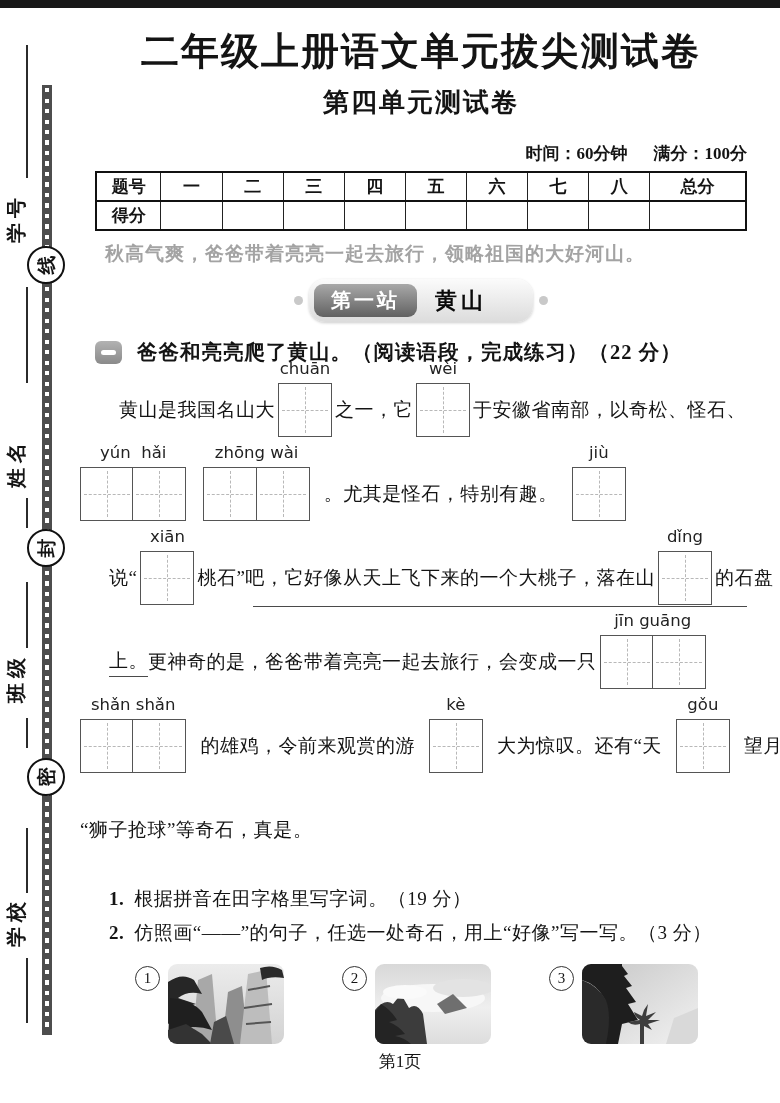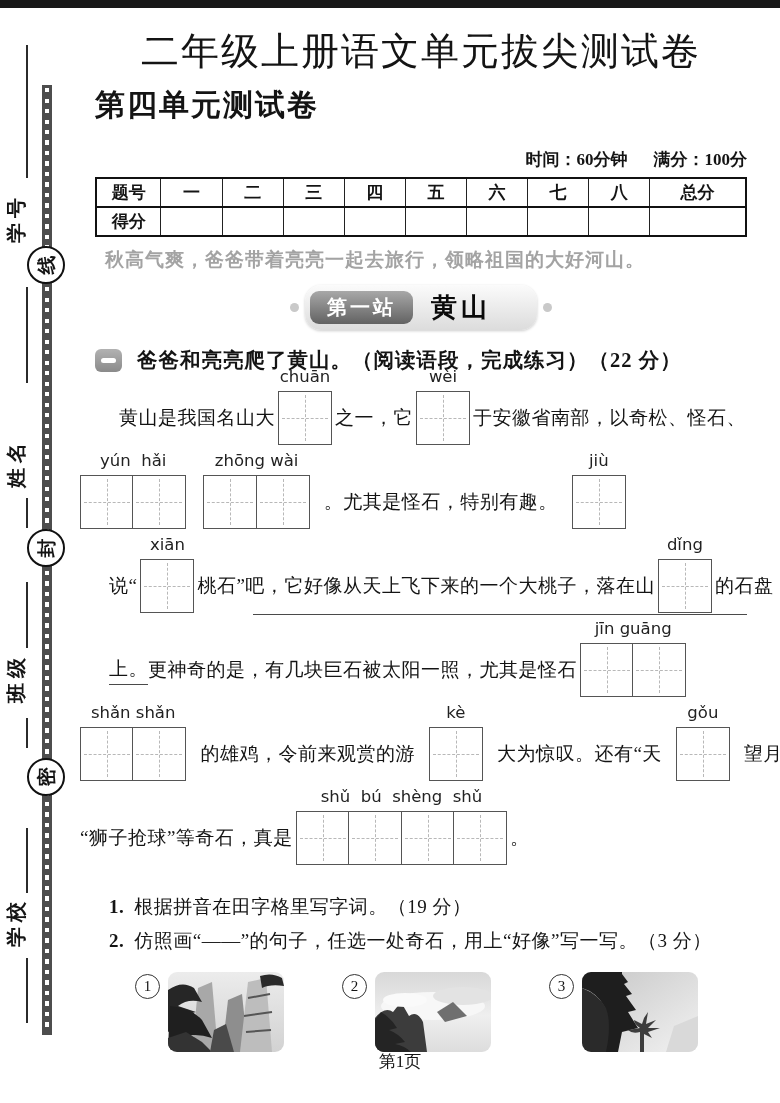--- a/index.html
+++ b/index.html
@@ -19,41 +19,41 @@
       transform:rotate(-90deg);font-size:20px;font-weight:bold;letter-spacing:5px;}
   .vl-1{top:204px;} .vl-2{top:449px;} .vl-3{top:664px;} .vl-4{top:908px;}
   .sealc{position:absolute;left:27px;width:34px;height:34px;border:2.5px solid #111;border-radius:50%;
       background:#fff;display:flex;align-items:center;justify-content:center;font-weight:bold;
       font-size:19px;z-index:2;}
   .sealc span{transform:rotate(-90deg);display:block;}
   .sc-1{top:246px;} .sc-2{top:529px;} .sc-3{top:758px;}
 
   
   .content{position:absolute;left:95px;top:16px;width:652px;}
-  .title{font-size:38px;font-weight:normal;text-align:center;letter-spacing:2px;margin:10px 0 0;}
-  .subtitle{font-size:30px;font-weight:bold;letter-spacing:2px;margin:8px 0 0;}
+  .title{font-size:38px;font-weight:bold;text-align:center;letter-spacing:2px;margin:10px 0 0;}
+  .subtitle{font-size:26px;font-weight:bold;text-align:center;letter-spacing:2px;margin:8px 0 0;}
   .meta{margin-top:22px;text-align:right;font-weight:bold;font-size:17px;}
   .meta .gap{margin-left:26px;}
 
   .score-table{width:100%;border-collapse:collapse;margin-top:6px;table-layout:fixed;
       border:2.5px solid #111;}
   .score-table td{border:1.5px solid #222;height:27px;text-align:center;font-size:17px;
       font-weight:bold;padding:0;}
   .score-table tr.hdr td{border-bottom:2.5px solid #111;}
 
   .intro{margin:10px 0 0 10px;font-size:19px;color:#a3a3a3;font-weight:bold;letter-spacing:1px;
       font-family:"Liberation Sans","DejaVu Sans",sans-serif;}
 
   .banner-row{margin-top:12px;display:flex;align-items:center;justify-content:center;gap:6px;}
   .banner{background:linear-gradient(180deg,#fbfbfb,#dcdcdc);border-radius:16px;
       padding:5px 46px 5px 5px;display:flex;align-items:center;gap:18px;
       box-shadow:0 1px 3px rgba(0,0,0,.2);}
   .badge{background:linear-gradient(180deg,#a8a8a8,#626262);color:#fff;font-weight:bold;
       font-size:20px;padding:3px 17px;border-radius:9px;letter-spacing:3px;}
-  .place{font-size:26px;font-weight:bold;letter-spacing:4px;color:#0a0a0a;}
+  .place{font-size:22px;font-weight:bold;letter-spacing:4px;color:#0a0a0a;}
   .dot{width:9px;height:9px;border-radius:50%;background:#c9c9c9;}
 
   .sec-head{margin-top:16px;display:flex;align-items:center;gap:15px;}
   .sec-icon{width:27px;height:23px;background:linear-gradient(180deg,#b2b2b2,#8a8a8a);
       border-radius:6px;display:flex;align-items:center;justify-content:center;flex:0 0 auto;}
   .sec-icon i{width:15px;height:5px;background:#fff;border-radius:2.5px;display:block;}
   .sec-title{font-weight:bold;font-size:20.5px;letter-spacing:1px;}
 
   .passage{margin-top:2px;}
   .pline{display:flex;align-items:center;min-height:84px;font-size:19px;letter-spacing:.5px;
@@ -243,21 +243,21 @@
         <span class="cells">
             <span class="cell"></span>
           </span>
       </span>
       <span>的石盘</span>
       <i class="rule"></i>
     </div>
 
     <div class="pline in3">
       <span class="u">上。</span>
-      <span>更神奇的是，有几块巨石被太阳一照，尤其是怪石</span>
+      <span>更神奇的是，爸爸带着亮亮一起去旅行，会变成一只</span>
       <span class="tz">
         <span class="py">jīn guāng</span>
         <span class="cells">
             <span class="cell"></span>
             <span class="cell"></span>
           </span>
       </span>
     </div>
 
     <div class="pline out2">
@@ -280,29 +280,20 @@
         <span class="py">gǒu</span>
         <span class="cells">
             <span class="cell"></span>
           </span>
       </span>
       <span>望月”</span>
     </div>
 
     <div class="pline out6">
       <span>“狮子抢球”等奇石，真是</span>
-      <span class="tz">
-        <span class="py">shǔ  bú  shèng  shǔ</span>
-        <span class="cells">
-            <span class="cell"></span>
-            <span class="cell"></span>
-            <span class="cell"></span>
-            <span class="cell"></span>
-          </span>
-      </span>
       <span>。</span>
     </div>
   </div>
 
   <div class="qline q1">
     <span class="qnum">1.</span>
     <span>根据拼音在田字格里写字词。（19 分）</span>
   </div>
   <div class="qline">
     <span class="qnum">2.</span>

